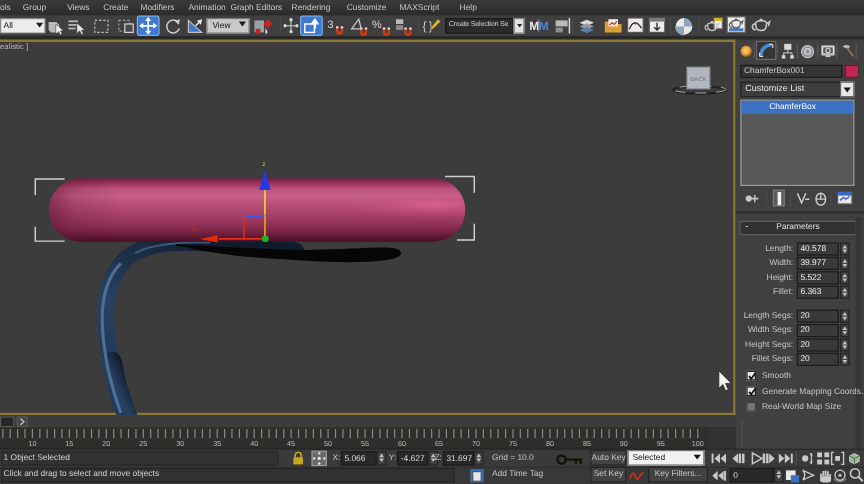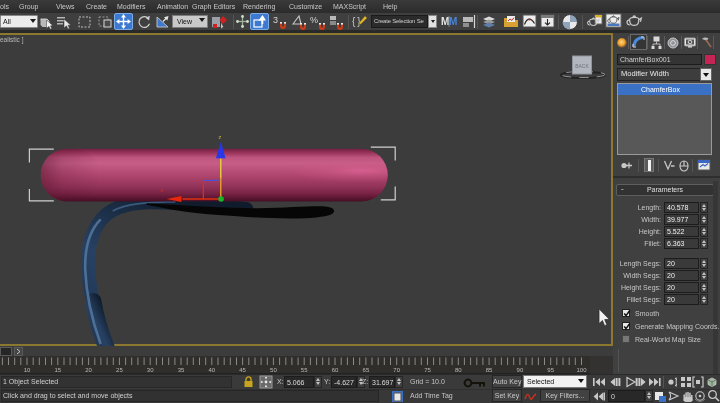--- a/index.html
+++ b/index.html
@@ -289,21 +289,21 @@
     <rect x="2" y="2.5" width="8" height="5" fill="#555"></rect>
     <circle cx="6" cy="5" r="1.8" fill="none" stroke="#d8d8d8"></circle>
     <rect x="4" y="9" width="4" height="1.6" fill="#c8c8c8"></rect>
   </svg>
 <svg class="a" style="left:700px;top:36px;" width="13" height="13" viewBox="0 0 13 13">
     <path d="M2 3 C3.5 1 6.5 1 8.5 2.5 L6.8 4.8 Z" fill="#b8b8b8"></path>
     <line x1="6" y1="4" x2="11" y2="11" stroke="#9a6a52" stroke-width="1.6"></line>
   </svg>
 <div class="a f" style="left:617px;top:54px;width:85px;height:11px;line-height:8px;font-size:7px;background:#343434;color:#cfcfcf">ChamferBox001</div>
 <div class="a" style="left:704px;top:54px;width:12px;height:11px;background:#c42554;border:1px solid #333"></div>
-<div class="a" style="left:617px;top:68px;width:95px;height:13px;background:#3d3d3d;border:1px solid #222;color:#e6e6e6;font-size:7.5px;line-height:10px;padding-left:3px">Modifier Width</div>
+<div class="a" style="left:617px;top:68px;width:95px;height:13px;background:#3d3d3d;border:1px solid #222;color:#e6e6e6;font-size:7.5px;line-height:10px;padding-left:3px">Customize List</div>
 <div class="a" style="left:700px;top:68px;width:12px;height:13px;background:#e8e8e8;border:1px solid #666">
     <i style="display:block;width:0;height:0;margin:4px auto 0;border-left:3px solid transparent;border-right:3px solid transparent;border-top:4px solid #111"></i>
   </div>
 <div class="a" style="left:617px;top:83px;width:95px;height:72px;background:#585858;border:1px solid #9a9a9a"></div>
 <div class="a" style="left:618px;top:84px;width:93px;height:11px;background:#3b71c4;color:#fff;font-size:7px;line-height:11px;padding-left:23px">ChamferBox</div>
 <svg class="a" style="left:620px;top:159px;" width="14" height="13" viewBox="0 0 14 13">
     <circle cx="4" cy="6.5" r="2.6" fill="#c8c8c8"></circle>
     <line x1="6" y1="6.5" x2="12" y2="6.5" stroke="#c8c8c8" stroke-width="1.6"></line>
     <line x1="9" y1="3.5" x2="9" y2="9.5" stroke="#c8c8c8" stroke-width="1.2"></line>
   </svg>

